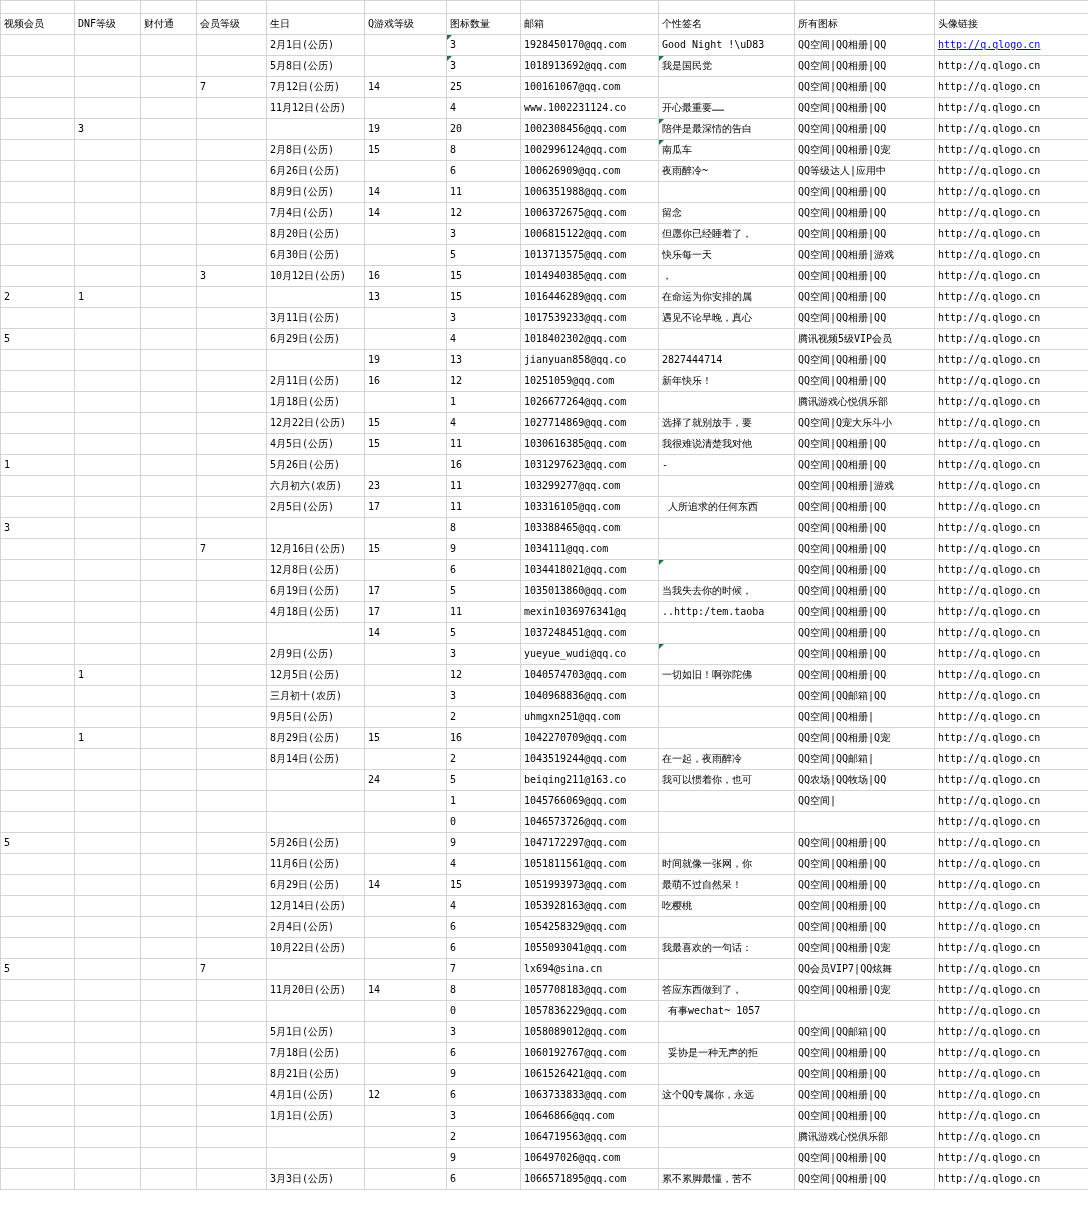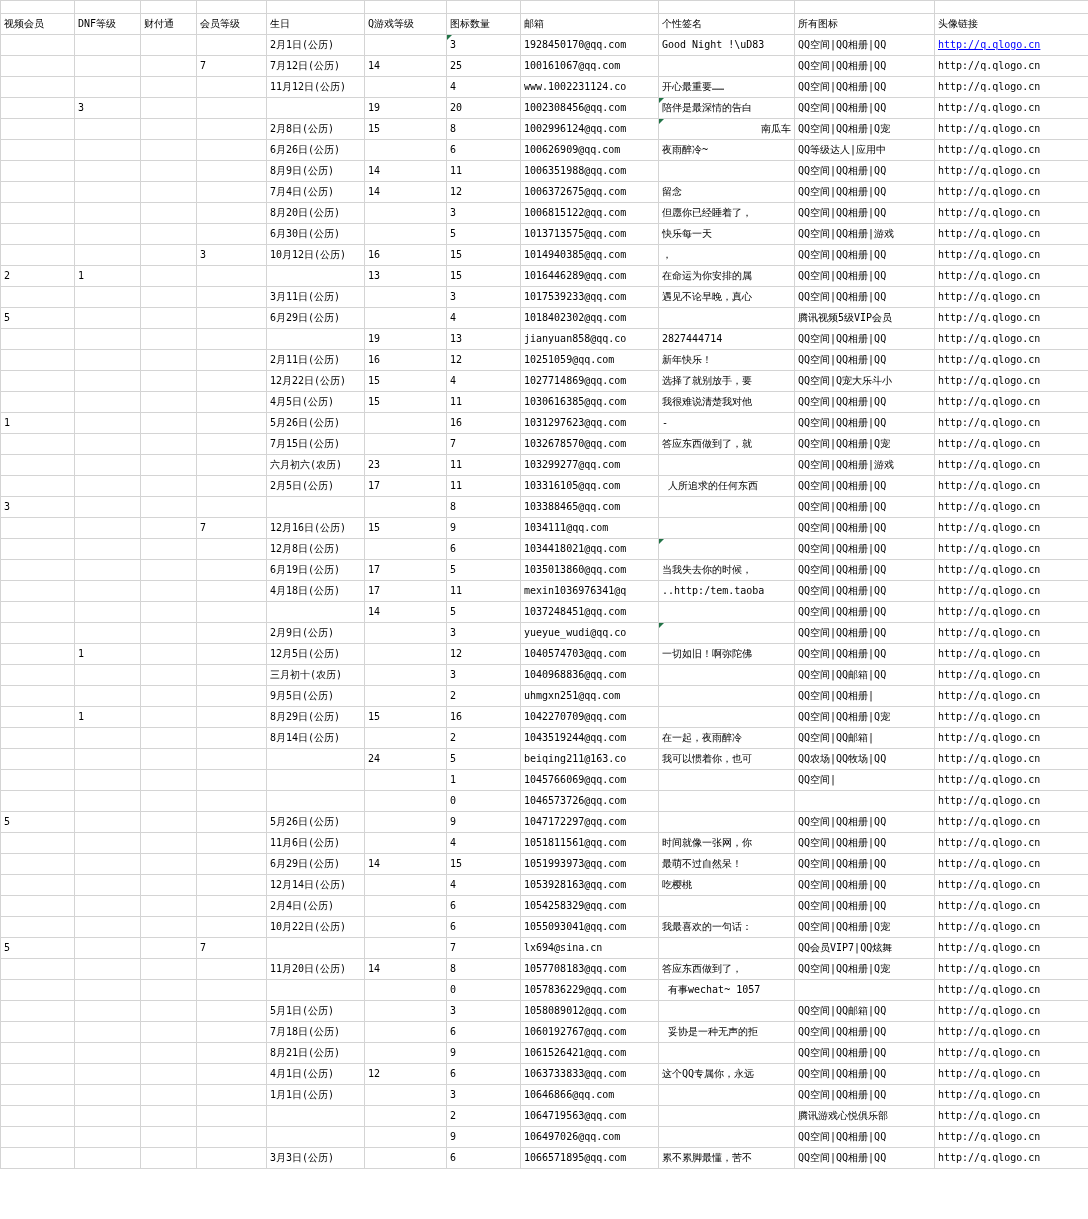--- a/index.html
+++ b/index.html
@@ -24,21 +24,21 @@
     position:relative;
     vertical-align:middle;
   }
   tr.spacer td{height:12px;line-height:12px;}
   tr.hdr th{height:20px;}
   .tri{
     position:absolute;top:0;left:0;width:0;height:0;
     border-top:5px solid #217346;border-right:5px solid transparent;
   }
   a.cell-link{color:#0000ff;text-decoration:underline;}
-  td.ar{text-align:right;}
+  td.ar{}
 </style>
 </head>
 <body>
 
 <div class="sheet">
   <table>
     <colgroup>
       <col class="c1">
         <col class="c2">
         <col class="c3">
@@ -90,20 +90,33 @@
           <td><span class="tri"></span>3</td>
           <td>1928450170@qq.com</td>
           <td>Good Night !\uD83</td>
           <td>QQ空间|QQ相册|QQ</td>
           <td><a class="cell-link" href="#">http://q.qlogo.cn</a></td>
         </tr>
         <tr>
           <td></td>
           <td></td>
           <td></td>
+          <td></td>
+          <td>5月8日(公历)</td>
+          <td></td>
+          <td><span class="tri"></span>3</td>
+          <td>1018913692@qq.com</td>
+          <td><span class="tri"></span>我是国民党</td>
+          <td>QQ空间|QQ相册|QQ</td>
+          <td>http://q.qlogo.cn</td>
+        </tr>
+        <tr>
+          <td></td>
+          <td></td>
+          <td></td>
           <td>7</td>
           <td>7月12日(公历)</td>
           <td>14</td>
           <td>25</td>
           <td>100161067@qq.com</td>
           <td></td>
           <td>QQ空间|QQ相册|QQ</td>
           <td>http://q.qlogo.cn</td>
         </tr>
         <tr>
@@ -286,20 +299,33 @@
           <td>10251059@qq.com</td>
           <td>新年快乐！</td>
           <td>QQ空间|QQ相册|QQ</td>
           <td>http://q.qlogo.cn</td>
         </tr>
         <tr>
           <td></td>
           <td></td>
           <td></td>
           <td></td>
+          <td>1月18日(公历)</td>
+          <td></td>
+          <td>1</td>
+          <td>1026677264@qq.com</td>
+          <td></td>
+          <td>腾讯游戏心悦俱乐部</td>
+          <td>http://q.qlogo.cn</td>
+        </tr>
+        <tr>
+          <td></td>
+          <td></td>
+          <td></td>
+          <td></td>
           <td>12月22日(公历)</td>
           <td>15</td>
           <td>4</td>
           <td>1027714869@qq.com</td>
           <td>选择了就别放手，要</td>
           <td>QQ空间|Q宠大乐斗小</td>
           <td>http://q.qlogo.cn</td>
         </tr>
         <tr>
           <td></td>
@@ -325,33 +351,20 @@
           <td>1031297623@qq.com</td>
           <td>-</td>
           <td>QQ空间|QQ相册|QQ</td>
           <td>http://q.qlogo.cn</td>
         </tr>
         <tr>
           <td></td>
           <td></td>
           <td></td>
           <td></td>
-          <td>7月15日(公历)</td>
-          <td></td>
-          <td>7</td>
-          <td>1032678570@qq.com</td>
-          <td>答应东西做到了，就</td>
-          <td>QQ空间|QQ相册|Q宠</td>
-          <td>http://q.qlogo.cn</td>
-        </tr>
-        <tr>
-          <td></td>
-          <td></td>
-          <td></td>
-          <td></td>
           <td>六月初六(农历)</td>
           <td>23</td>
           <td>11</td>
           <td>103299277@qq.com</td>
           <td></td>
           <td>QQ空间|QQ相册|游戏</td>
           <td>http://q.qlogo.cn</td>
         </tr>
         <tr>
           <td></td>

